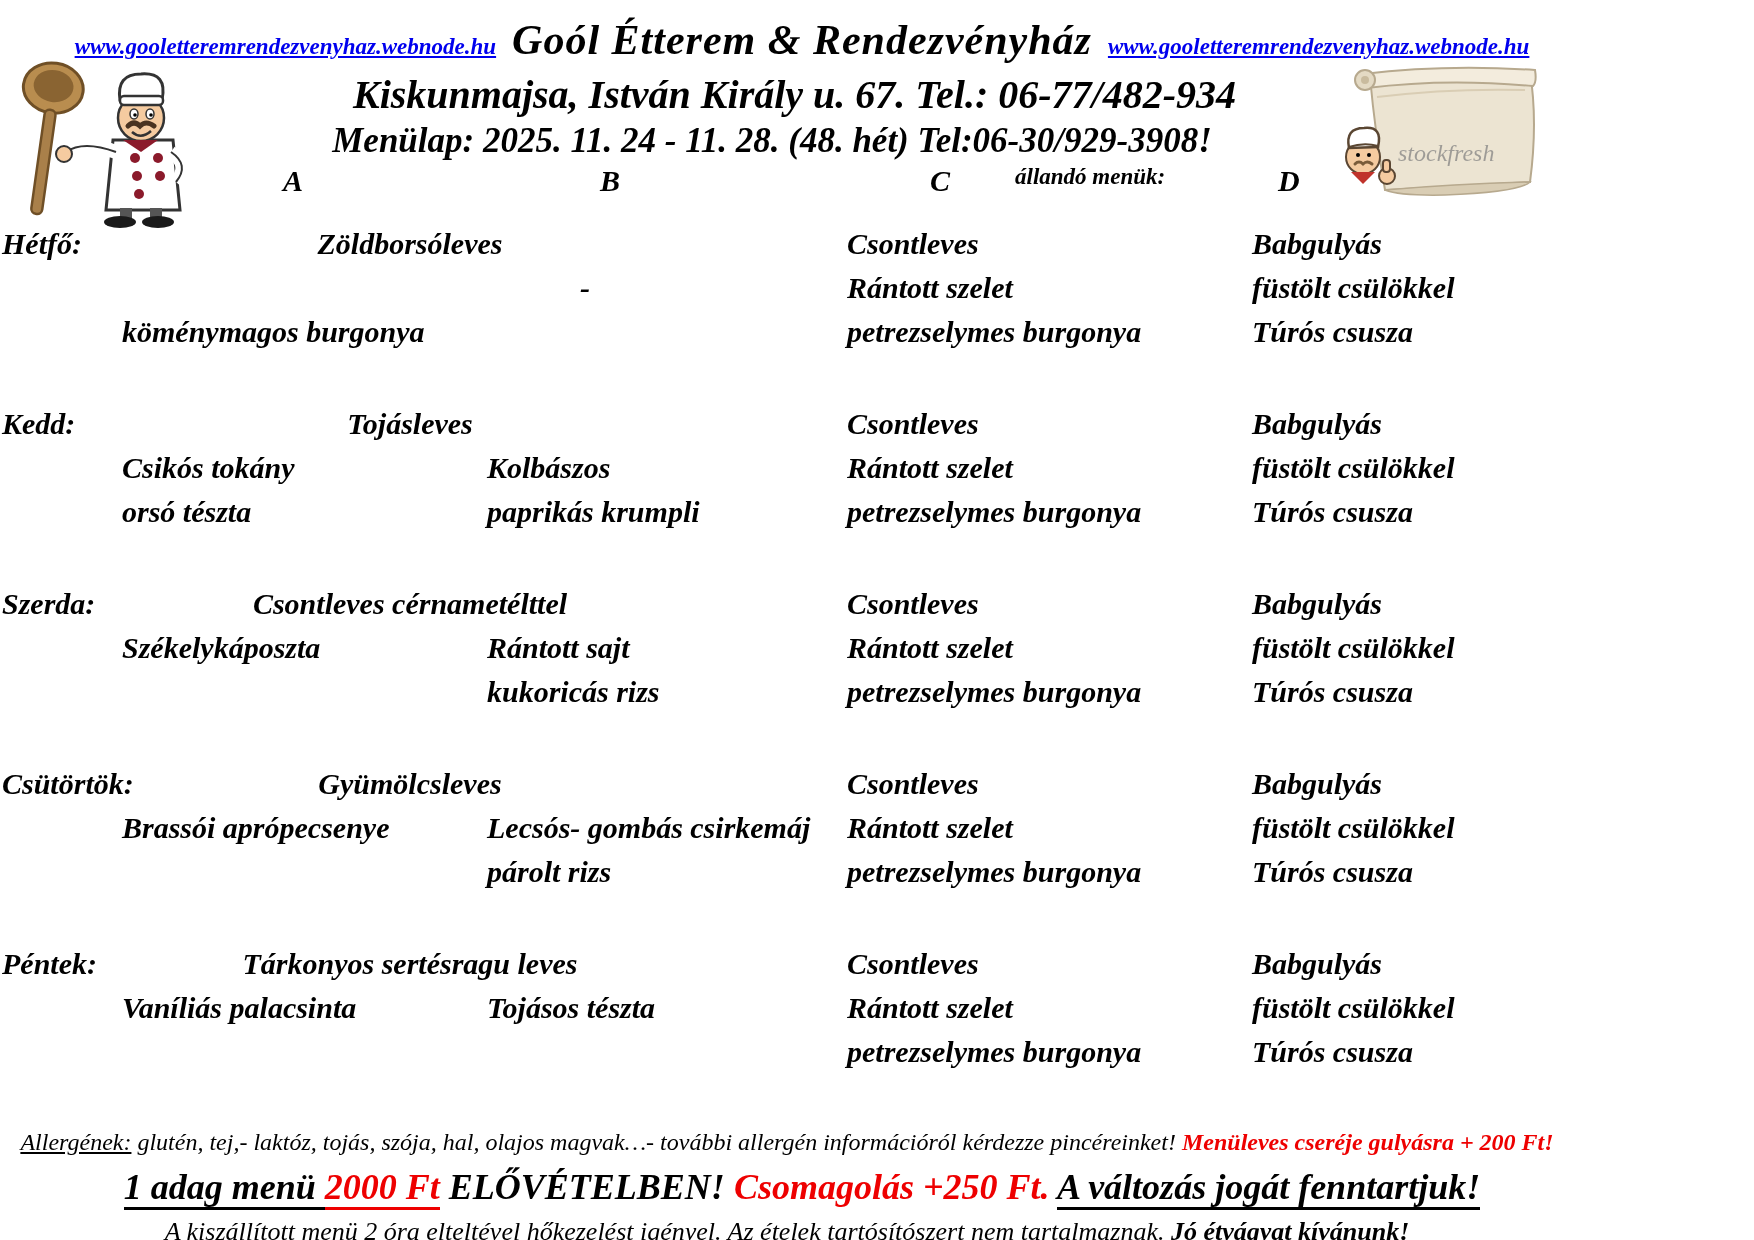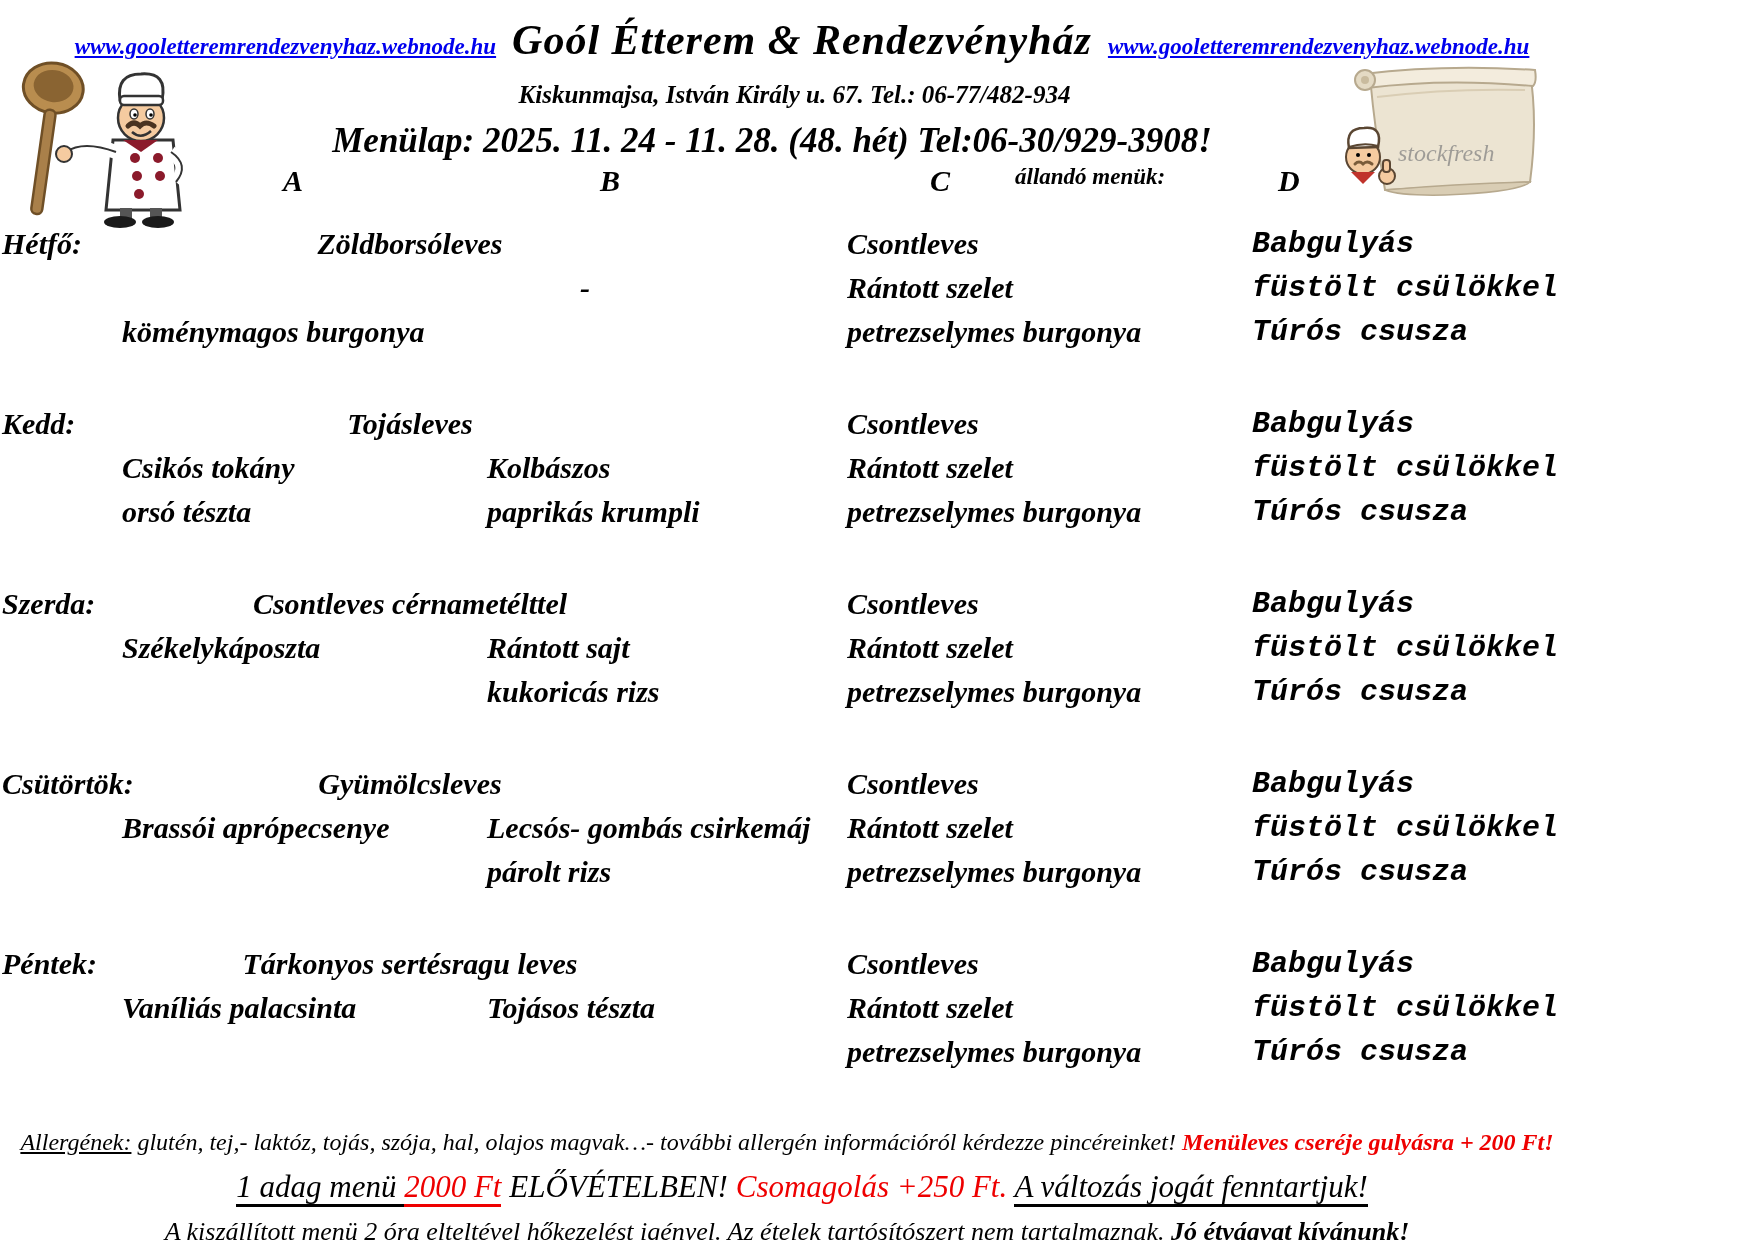--- a/index.html
+++ b/index.html
@@ -17,21 +17,21 @@
     gap: 16px; padding-right: 150px; white-space: nowrap; height: 56px;
   }
   .url {
     color: #0000ee; text-decoration: underline;
     font-size: 23px; font-weight: bold; font-style: italic; cursor: pointer;
   }
   .main-title { font-size: 42px; letter-spacing: 1px; }
   .addr-line, .menu-line {
     text-align: center; padding-right: 210px; white-space: nowrap;
   }
-  .addr-line { font-size: 25px; line-height: 46px; padding-left: 45px; }
+  .addr-line { font-size: 40px; line-height: 46px; padding-left: 45px; }
   .menu-line { font-size: 35px; line-height: 46px; }
   .col-headers { position: relative; height: 46px; font-size: 30px; }
   .col-headers span { position: absolute; top: 0; }
   .col-a { left: 283px; }
   .col-b { left: 600px; }
   .col-c { left: 930px; }
   .col-note { left: 1015px; font-size: 23px; top: 8px; }
   .col-d { left: 1278px; }
   
   .chef-img { position: absolute; left: 8px; top: 60px; }
@@ -49,26 +49,26 @@
     margin-bottom: 48px;
     font-size: 30px; line-height: 44px; white-space: nowrap;
   }
   .cell { overflow: visible; }
   .day-name { grid-column: 1; padding-left: 2px; }
   .soup { grid-column: 2 / 4; text-align: center; padding-right: 142px; }
   .a { grid-column: 2; padding-left: 2px; }
   .b { grid-column: 3; padding-left: 2px; }
   .b.dash { padding-left: 95px; }
   .c { grid-column: 4; padding-left: 5px; }
-  .d { grid-column: 5; padding-left: 5px; font-family: Liberation Mono, monospace; }
+  .d { grid-column: 5; padding-left: 5px; }
   
   .footer { text-align: center; padding-right: 180px; margin-top: 10px; white-space: nowrap; }
   .allergen-line { font-size: 24px; font-weight: normal; line-height: 40px; font-style: italic; }
   .allergen-line .label { text-decoration: underline; }
-  .price-line { font-size: 31px; font-weight: normal; line-height: 50px; padding-left: 30px; }
+  .price-line { font-size: 36px; font-weight: bold; line-height: 50px; padding-left: 30px; }
   .delivery-line { font-size: 26px; font-weight: normal; line-height: 40px; }
   .red { color: #ee0000; }
   .red-bold { color: #ee0000; font-weight: bold; }
   .u-thick { border-bottom: 3px solid #000; }
   .u-thick-red { border-bottom: 3px solid #ee0000; }
   .bold-end { font-weight: bold; }
 </style>
 </head>
 <body>
 

